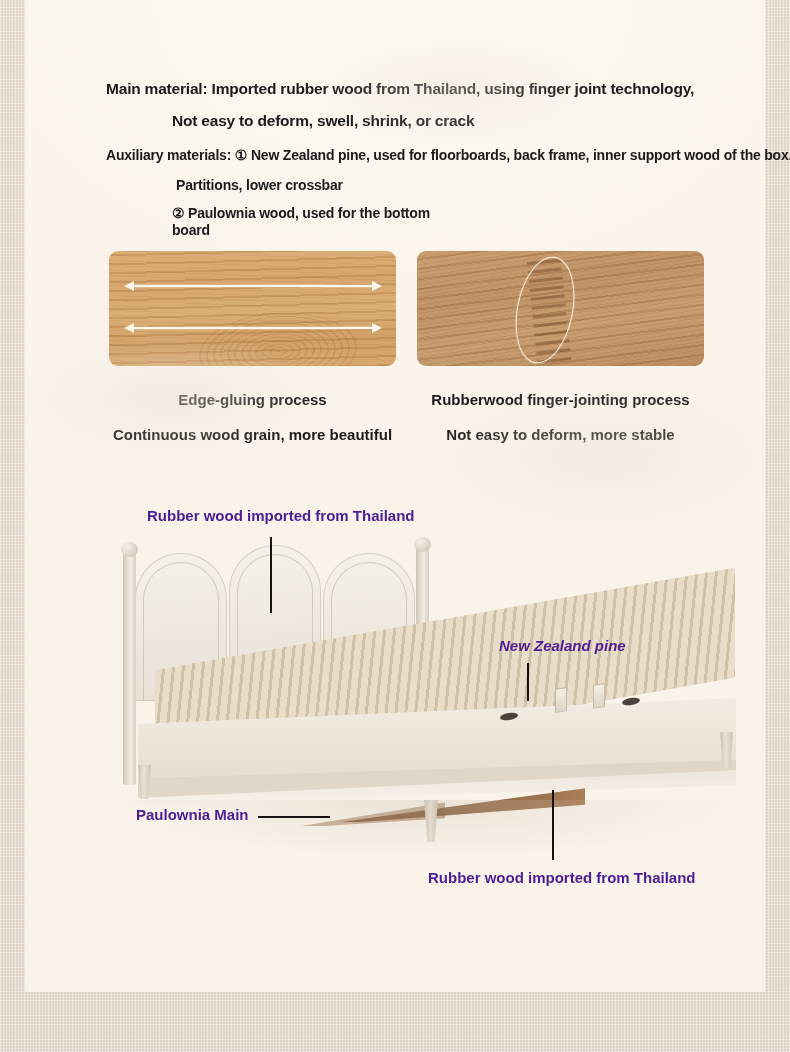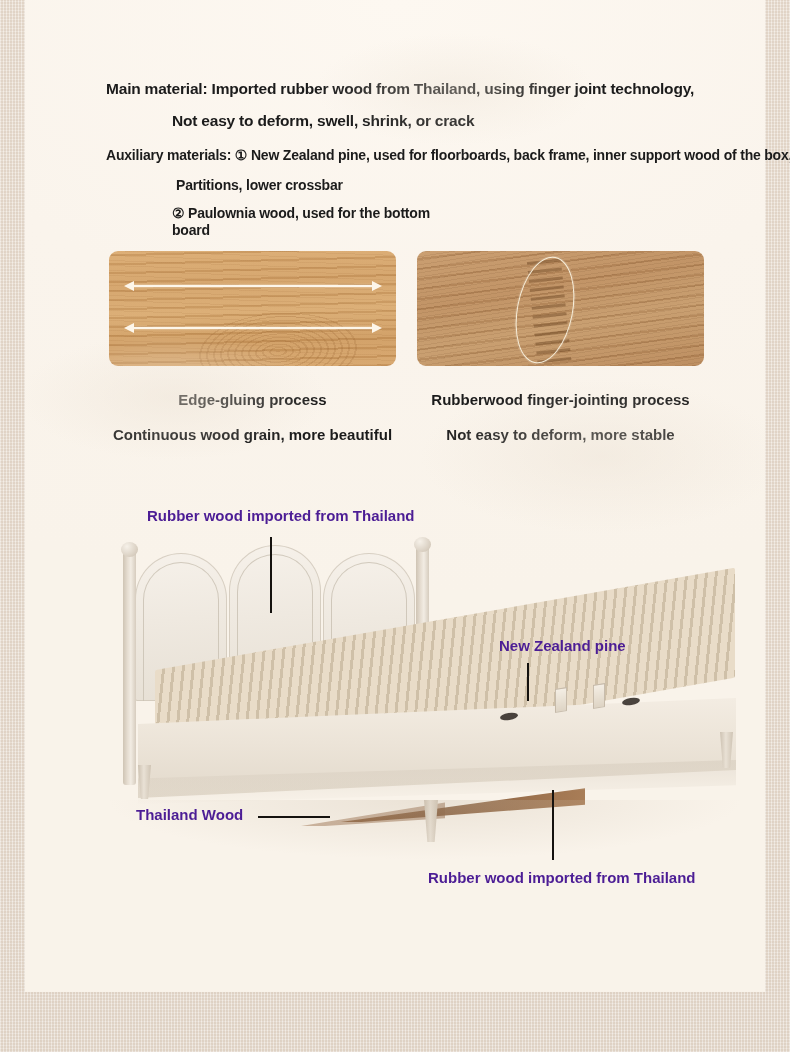--- a/index.html
+++ b/index.html
@@ -350,21 +350,21 @@
   #leader-paulownia { left: 258px; top: 816px; width: 72px; }
 
   .annot {
     position: absolute;
     color: #4c1d95;
     font-weight: 700;
     font-size: 15px;
     white-space: nowrap;
   }
   #label-top       { left: 147px; top: 507px; }
-  #label-pine      { left: 499px; top: 637px; }
+  #label-pine      { left: 499px; top: 637px; font-style: italic; }
   #label-paulownia { left: 136px; top: 806px; }
   #label-bottom    { left: 428px; top: 869px; }
 </style>
 </head>
 <body>
 
 <div id="backdrop"></div>
 
 <div id="card">
 
@@ -430,14 +430,14 @@
   <div id="floor-shade"></div>
 </div>
 
 <div class="leader-v" id="leader-top"></div>
 <div class="leader-v" id="leader-pine"></div>
 <div class="leader-v" id="leader-bottom"></div>
 <div class="leader-h" id="leader-paulownia"></div>
 
 <div class="annot" id="label-top">Rubber wood imported from Thailand</div>
 <div class="annot" id="label-pine">New Zealand pine</div>
-<div class="annot" id="label-paulownia">Thailand Wood</div>
+<div class="annot" id="label-paulownia">Paulownia Main</div>
 <div class="annot" id="label-bottom">Rubber wood imported from Thailand</div>
 
 </body></html>

